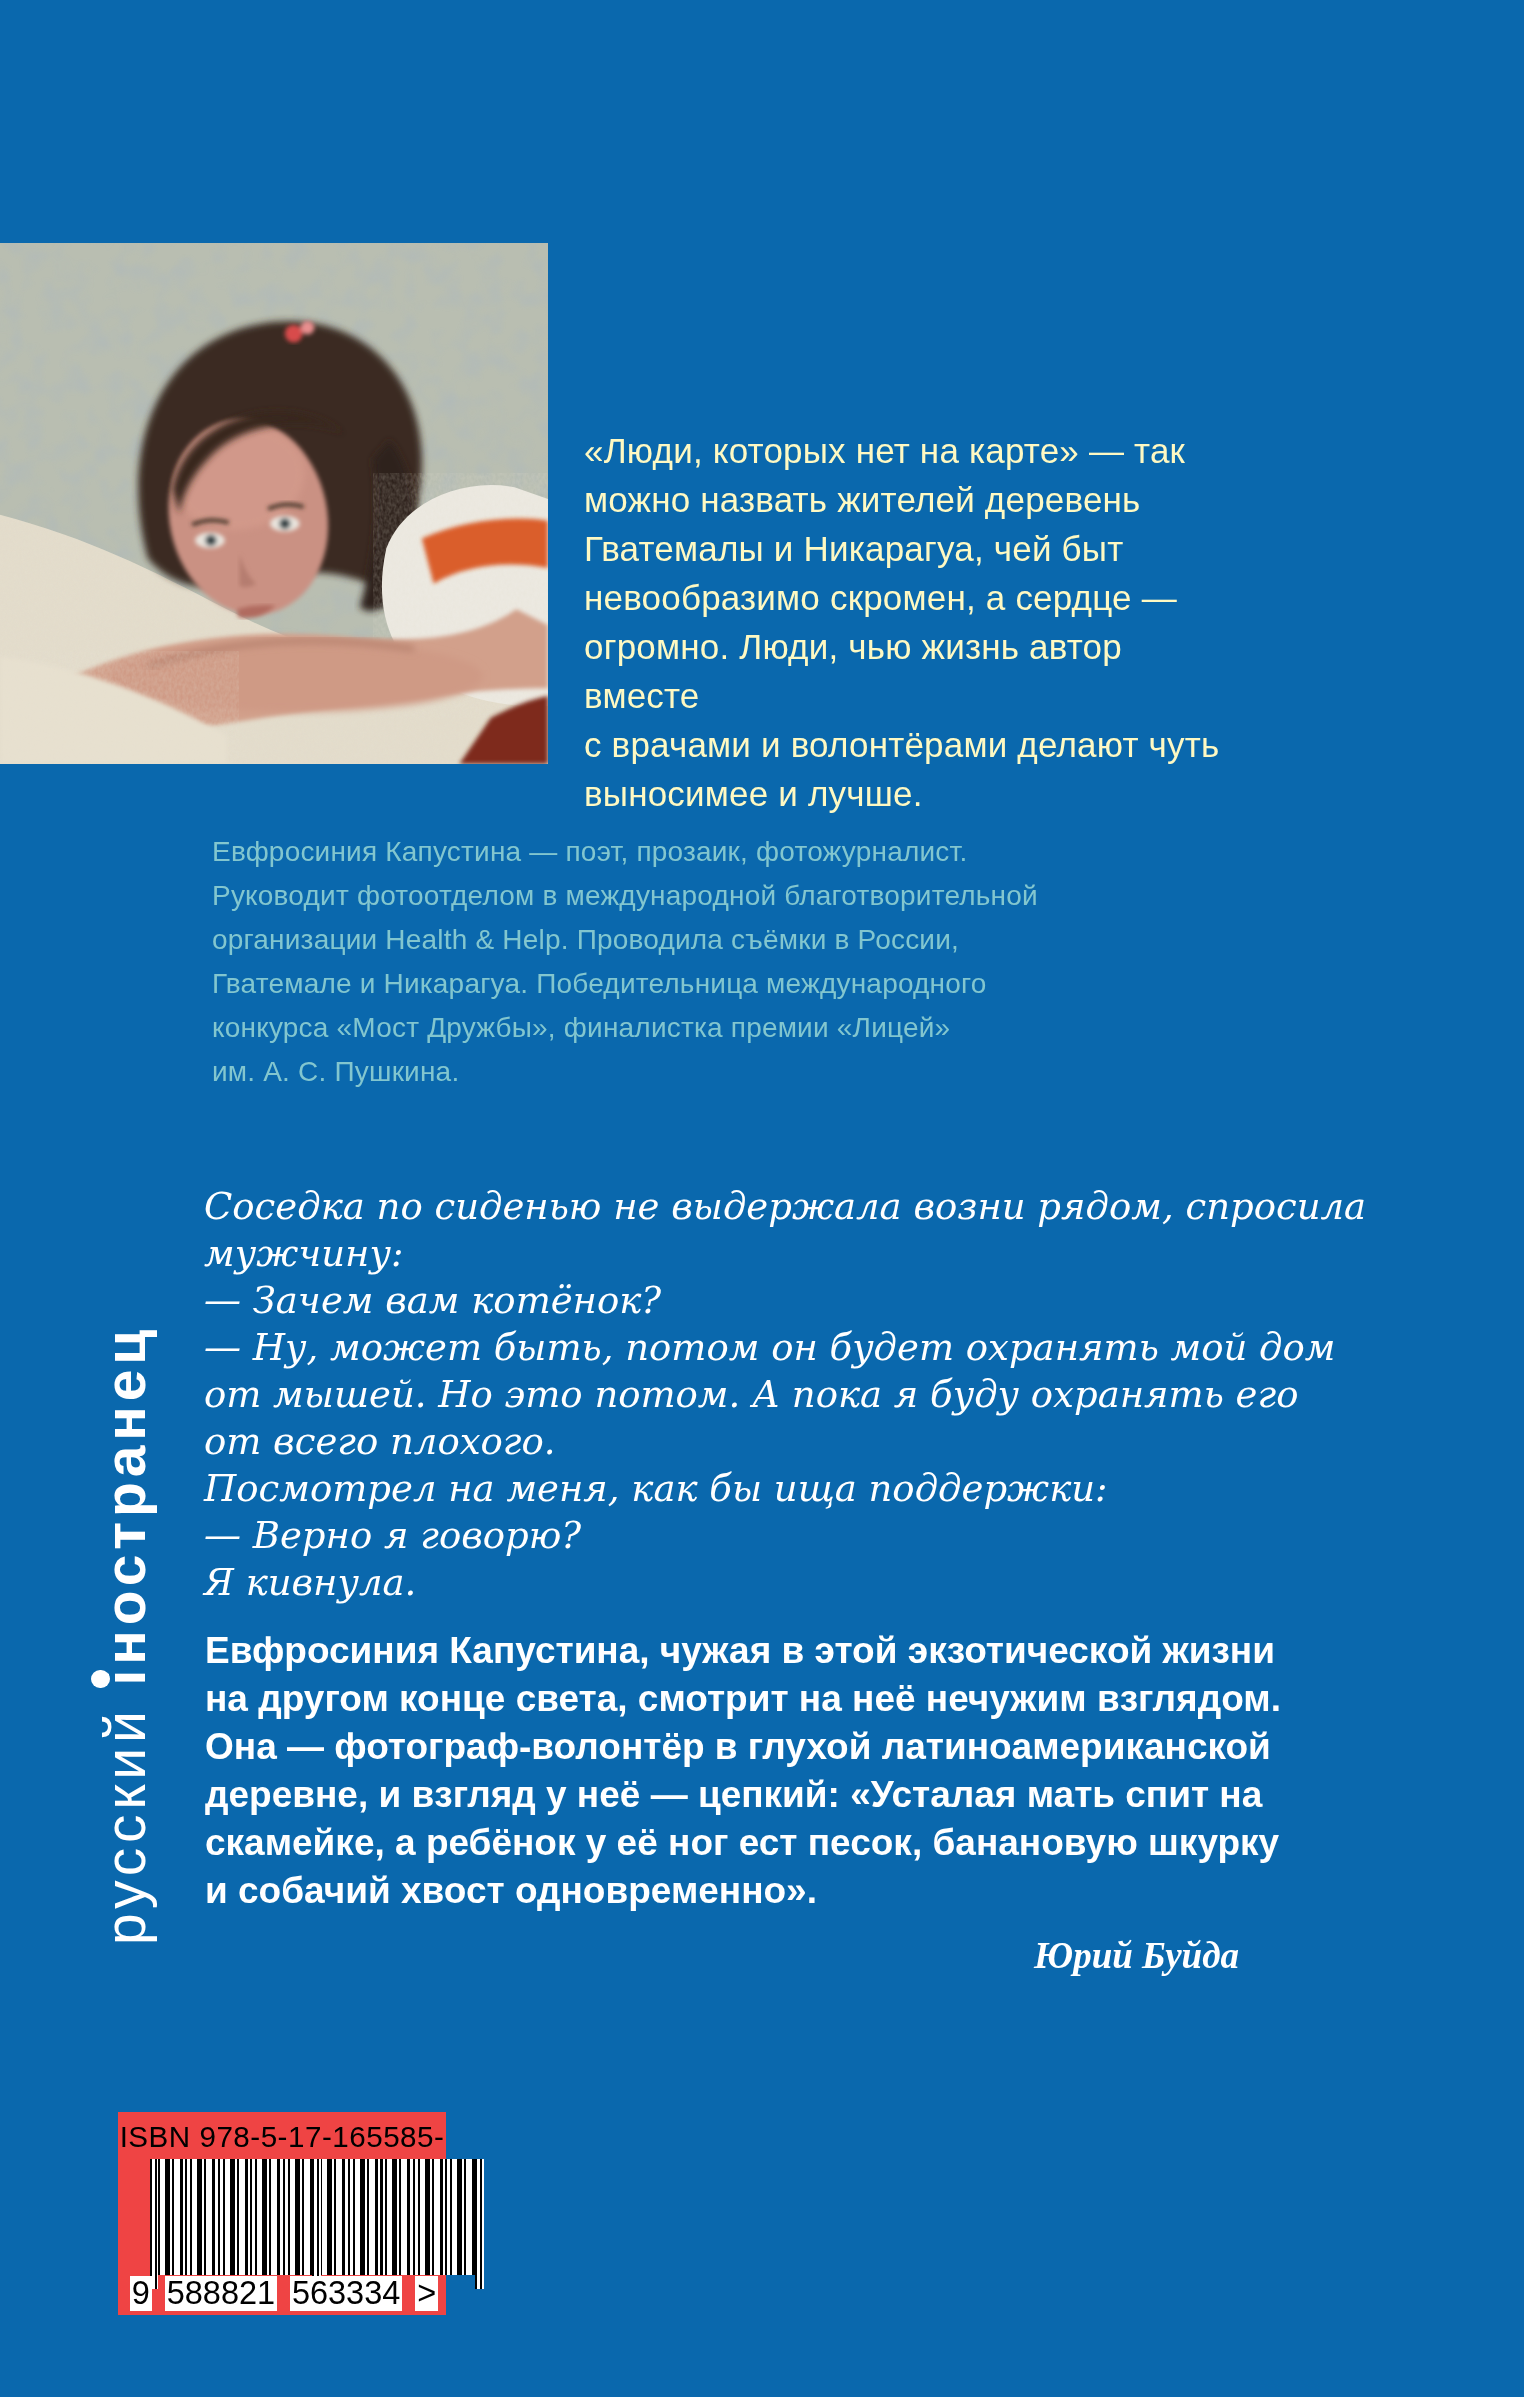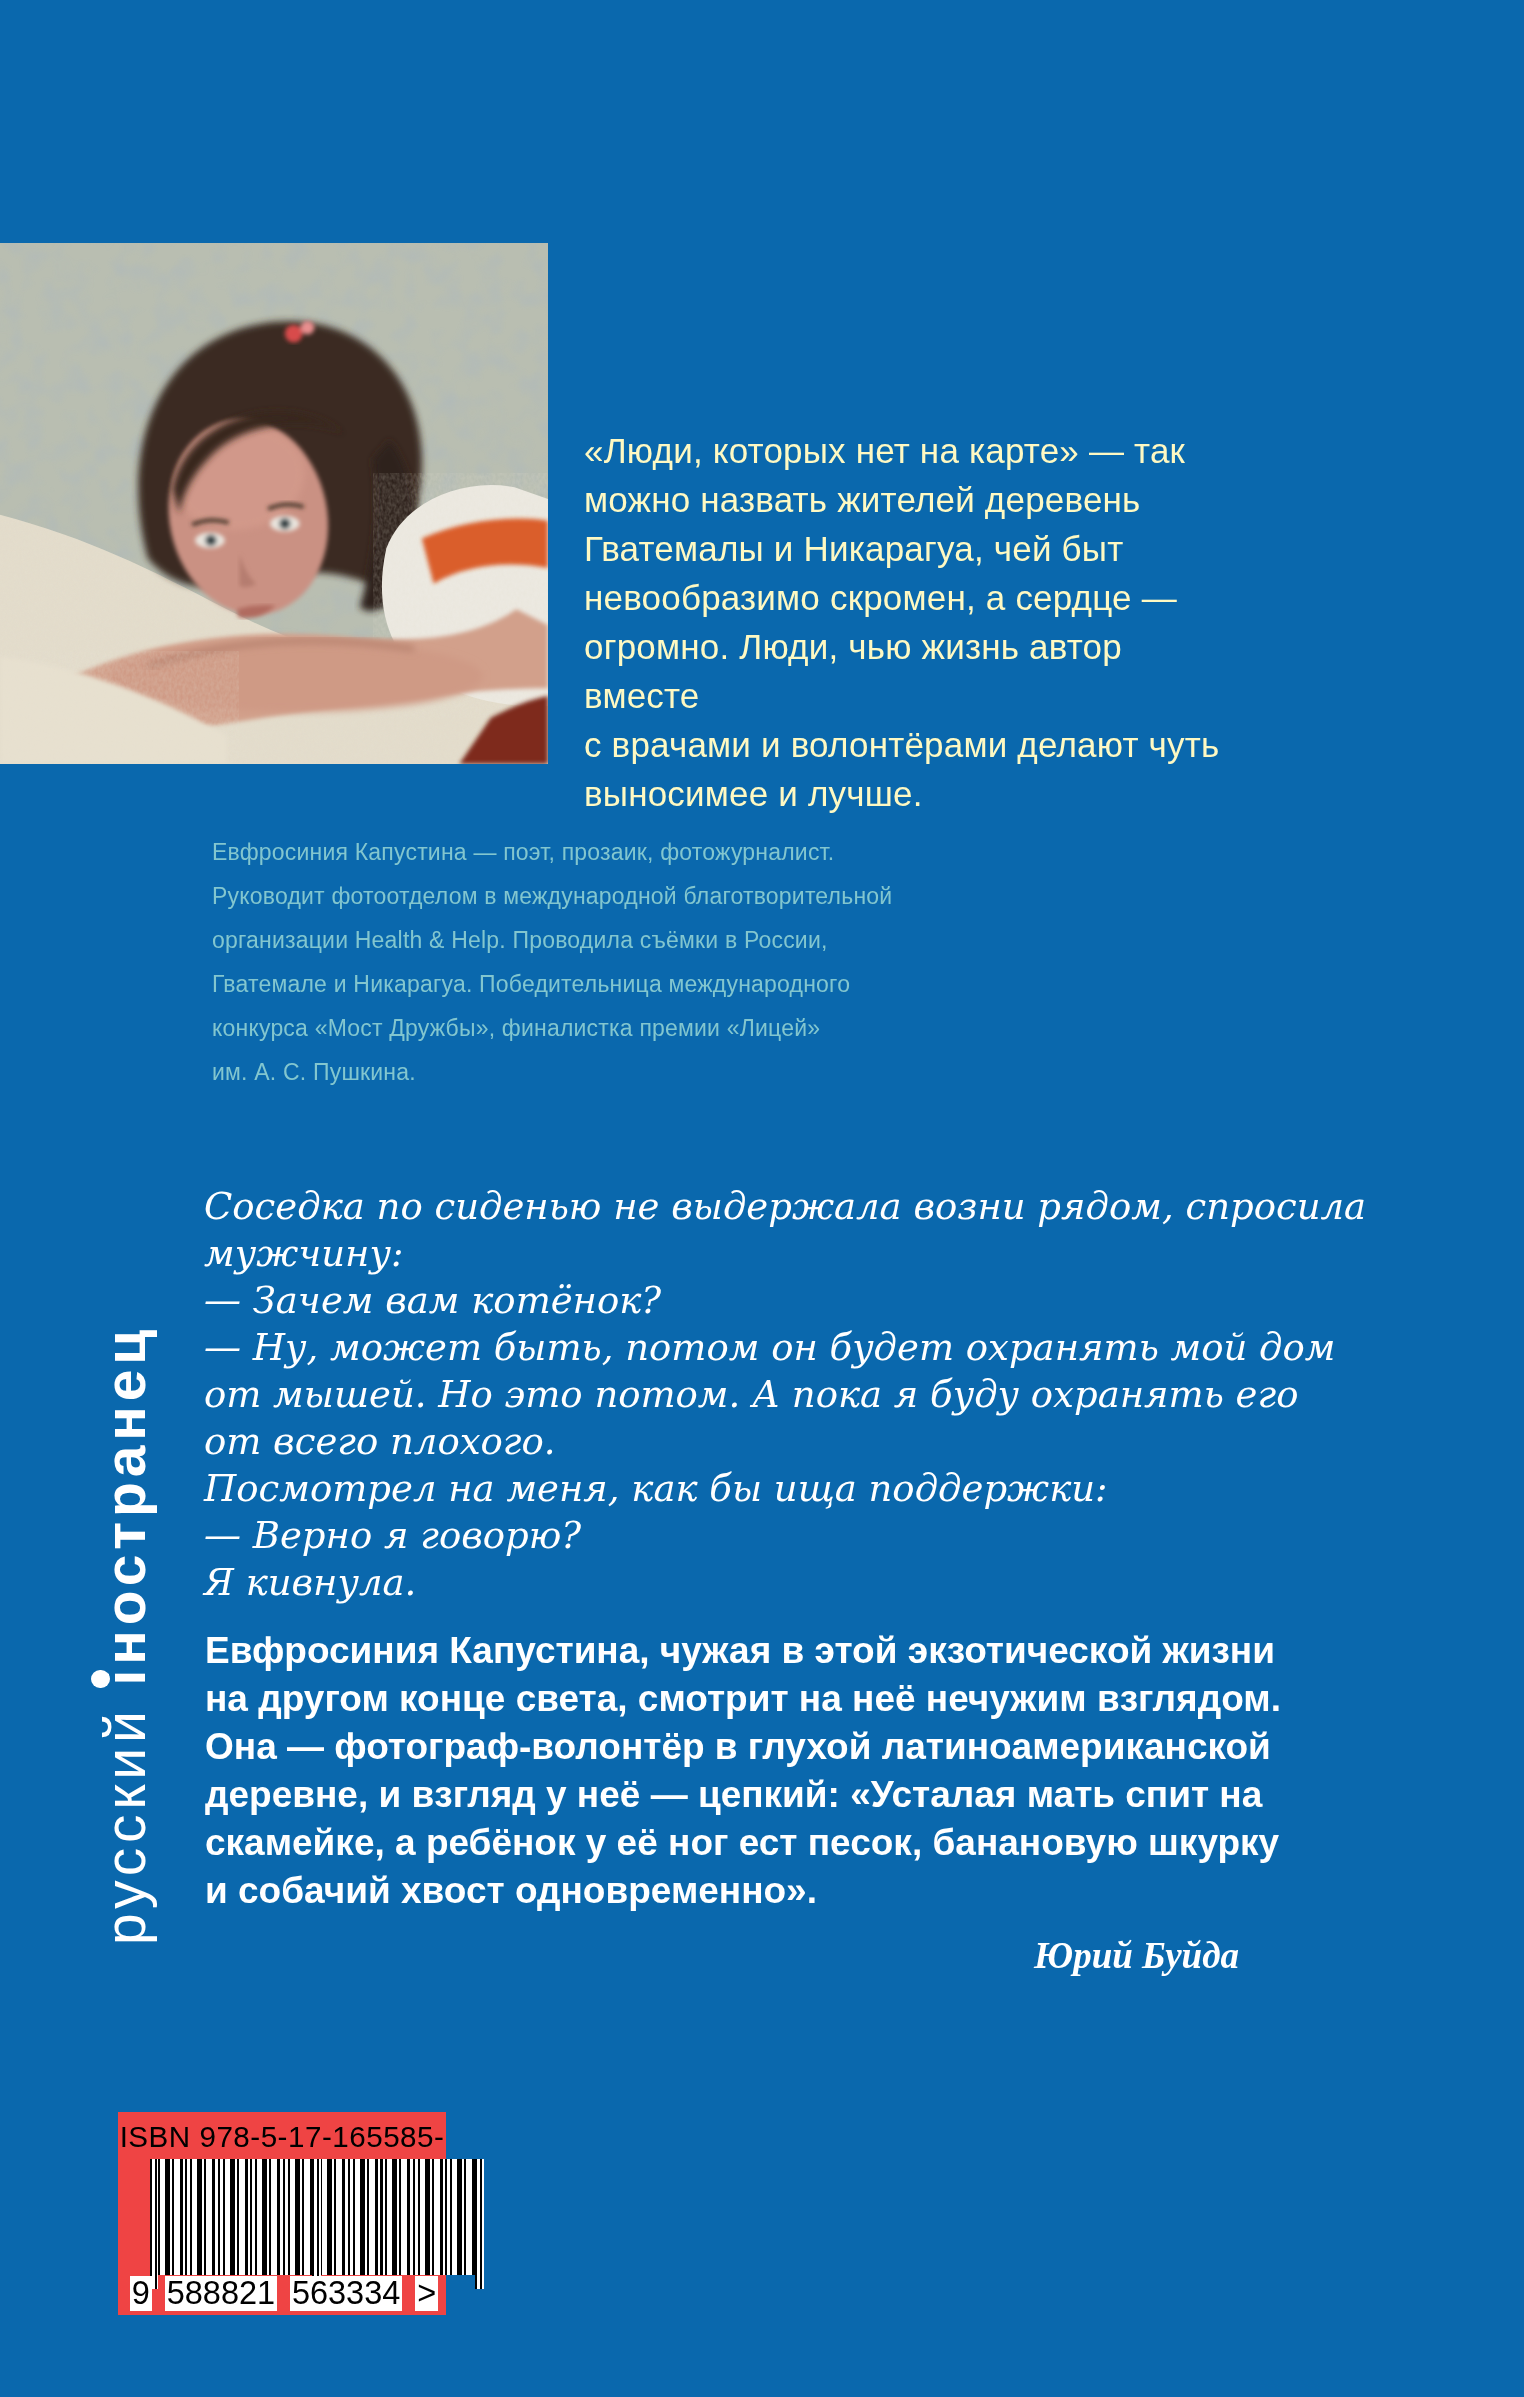--- a/index.html
+++ b/index.html
@@ -20,21 +20,21 @@
     position:absolute;left:584px;top:426px;width:660px;
     color:#fef9c3;
     font-size:35px;line-height:49px;
     white-space:pre-line;
     letter-spacing:0.2px;
   }
   
   .bio{
     position:absolute;left:212px;top:830px;width:1162px;
     color:#82c6cf;
-    font-size:23px;line-height:44px;
+    font-size:28px;line-height:44px;
     white-space:pre-line;
     letter-spacing:0.2px;
   }
   
   .excerpt{
     position:absolute;left:204px;top:1151px;width:1172px;
     color:#ffffff;
     font-family:"DejaVu Serif","Liberation Serif",serif;
     font-style:italic;
     font-size:37px;line-height:47px;

